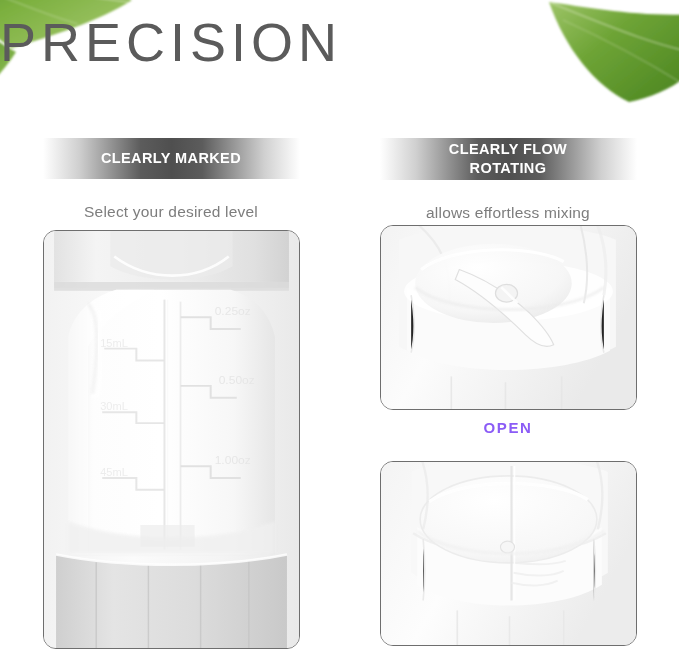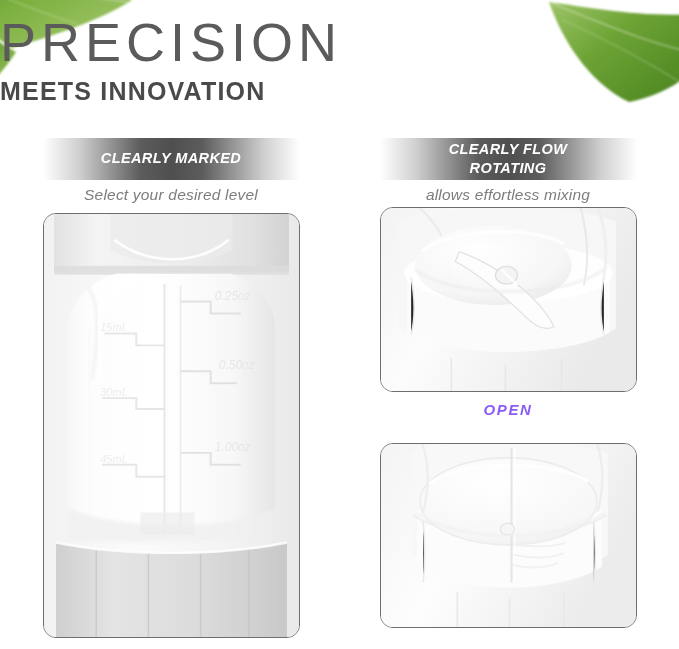--- a/index.html
+++ b/index.html
@@ -36,21 +36,20 @@
     color:#4a4a4a;
   }
 
   
   .columns {
     position:absolute;
     top:138px; left:0; right:0; bottom:0;
     display:flex;
     justify-content:center;
     gap:80px;
-    font-style:italic;
   }
   .col { width:257px; display:flex; flex-direction:column; }
 
   .banner {
     height:42px;
     display:flex; flex-direction:column;
     align-items:center; justify-content:center;
     background:linear-gradient(to right,
         rgba(255,255,255,0) 0%,
         rgba(150,150,150,0.45) 14%,
@@ -63,21 +62,21 @@
     font-weight:bold;
     font-size:14.5px;
     letter-spacing:0.4px;
     line-height:1.33;
     text-align:center;
     padding:0 4px;
   }
   .banner .ln { display:block; white-space:nowrap; }
 
   .subtitle {
-    margin-top:3px;
+    margin-top:21px;
     text-align:center;
     font-size:15.5px;
     font-weight:300;
     color:#7d7d7d;
     letter-spacing:0.2px;
     height:24px;
     line-height:24px;
   }
 
   
@@ -146,21 +145,20 @@
     <g filter="url(#sm2)">
       <path d="M16 12 C 60 18, 120 30, 185 22 C 190 62, 150 102, 96 112 C 62 96, 32 58, 16 12 Z" fill="url(#rg1)"></path>
       <path d="M18 13 C 70 34, 126 58, 178 66" stroke="#d6e8b6" stroke-width="1.5" fill="none" opacity="0.5"></path>
       <path d="M30 30 C 74 50, 118 74, 150 94" stroke="#cbe0a8" stroke-width="1.1" fill="none" opacity="0.38"></path>
     </g>
   </svg>
 </div>
 
 <div class="headline">
   <h1>PRECISION</h1>
-  <h2>MEETS INNOVATION</h2>
 </div>
 
 <div class="columns">
 
   <div class="col">
     <div class="banner">
       <span class="ln">CLEARLY MARKED</span>
     </div>
     <div class="subtitle">Select your desired level</div>
 

